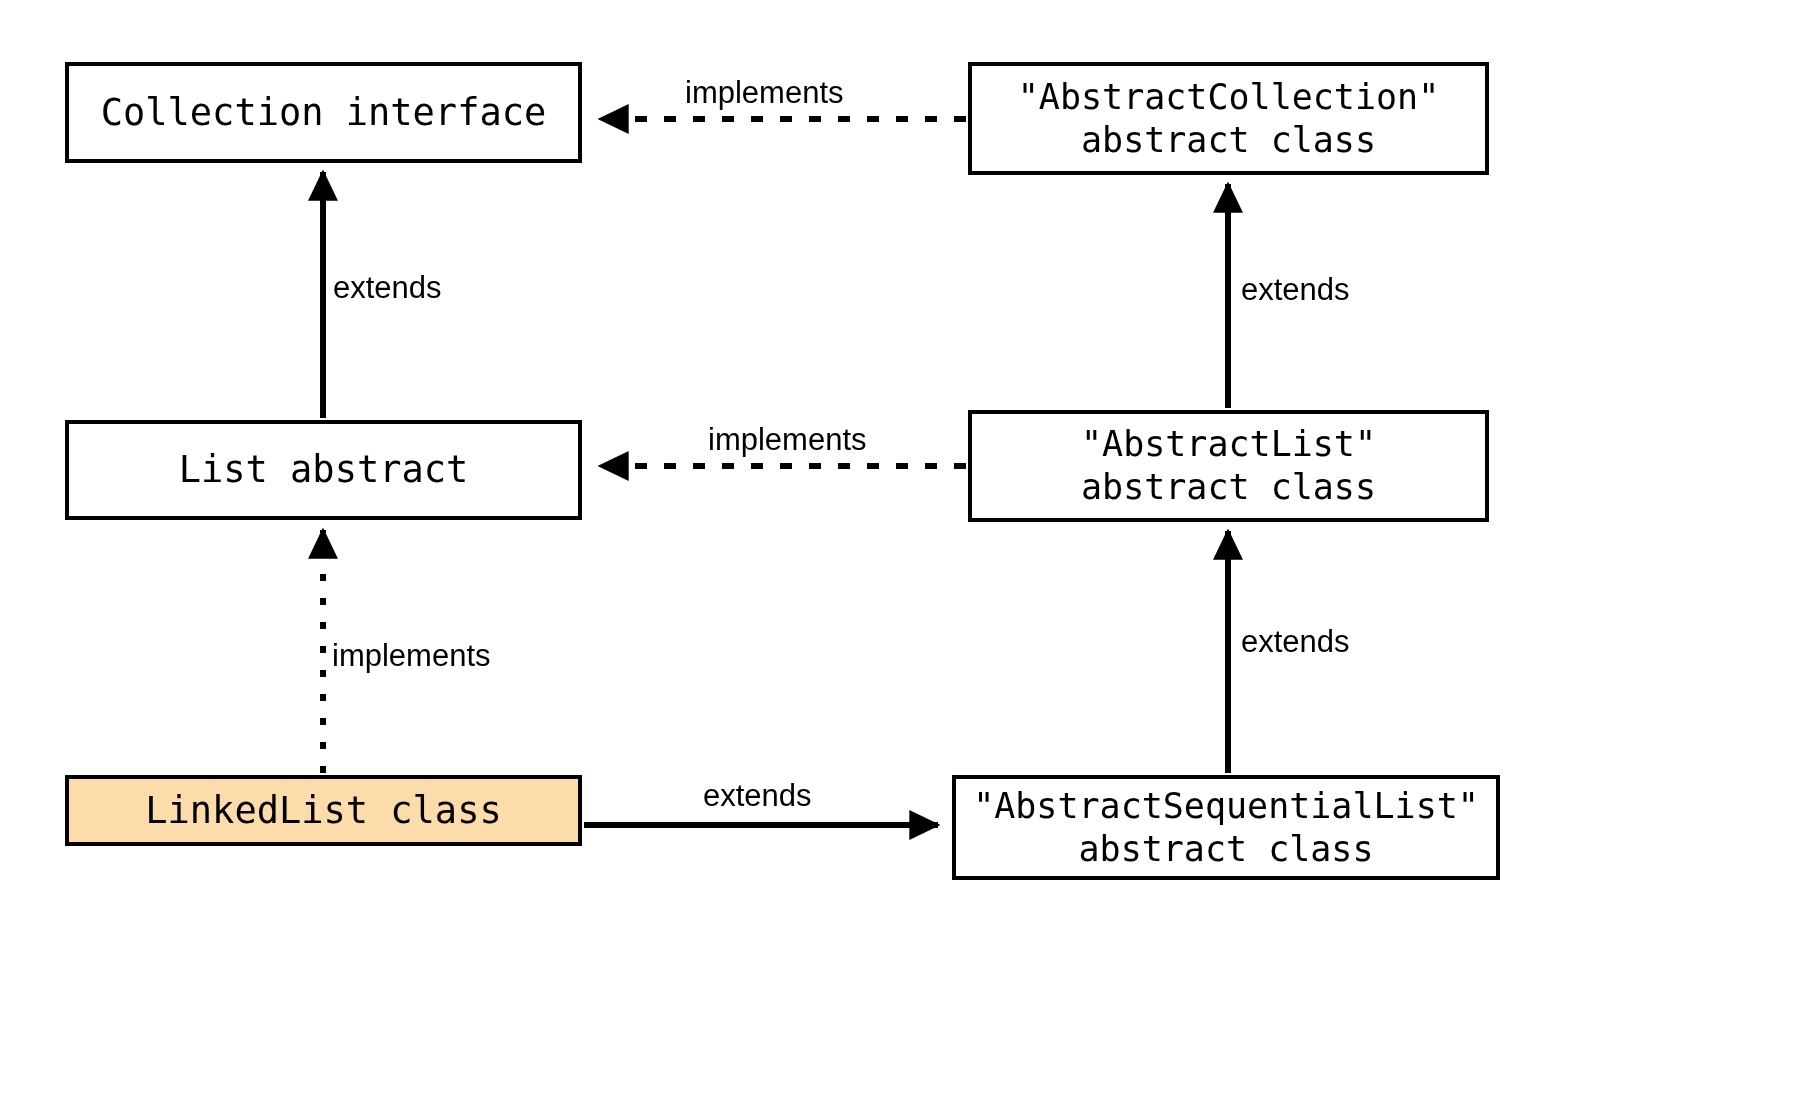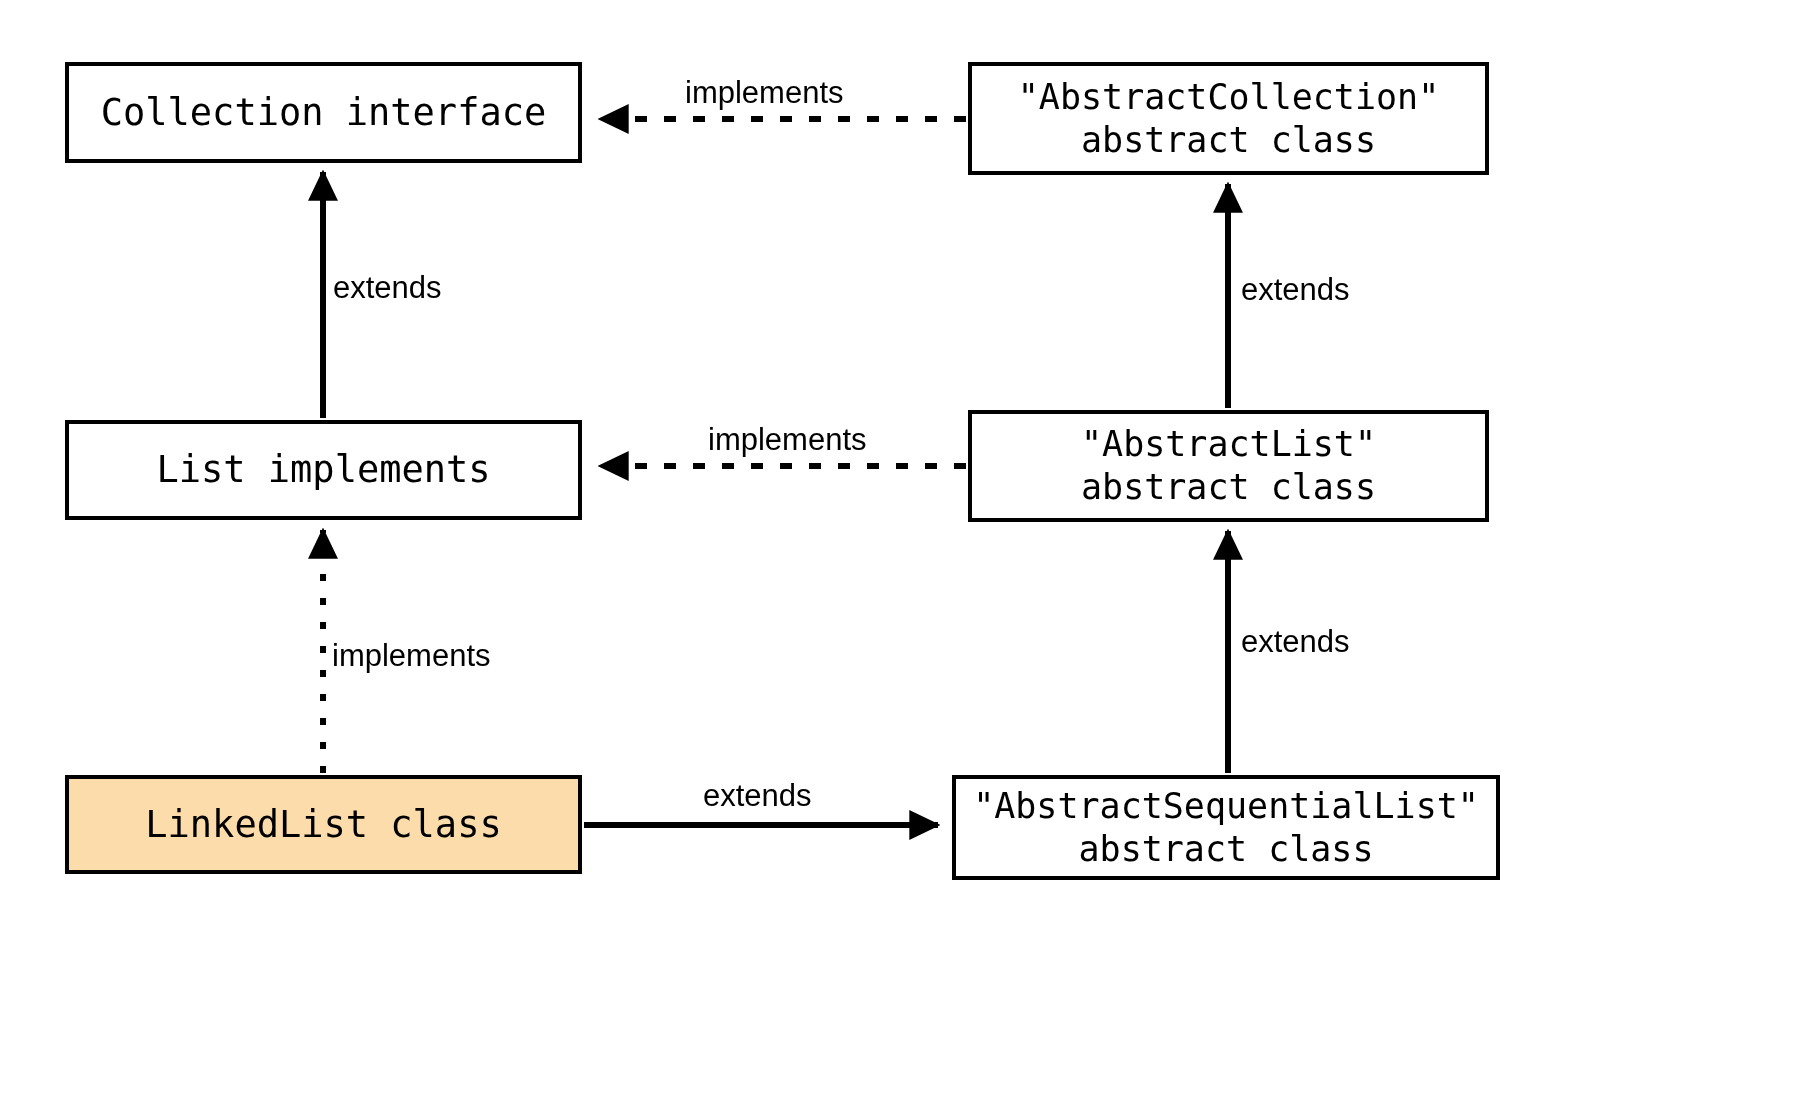--- a/index.html
+++ b/index.html
@@ -49,21 +49,21 @@
   
   #node-collection-interface {
     left: 65px;  top: 62px;  width: 517px;  height: 101px;
     font-size: 37px;
   }
   #node-list-interface {
     left: 65px;  top: 420px; width: 517px;  height: 100px;
     font-size: 37px;
   }
   #node-linkedlist-class {
-    left: 65px;  top: 775px; width: 517px;  height: 99px;
+    left: 65px;  top: 775px; width: 517px;  height: 71px;
     font-size: 37px;
   }
   #node-abstractcollection {
     left: 968px; top: 62px;  width: 521px;  height: 113px;
     font-size: 35px;
   }
   #node-abstractlist {
     left: 968px; top: 410px; width: 521px;  height: 112px;
     font-size: 35px;
   }
@@ -143,21 +143,21 @@
 
   <span class="edge-label" id="label-implements-bottom">implements</span>
 
   <span class="edge-label" id="label-extends-bottom">extends</span>
 
   <div class="node" id="node-collection-interface" style="background: rgb(255, 255, 255); align-items: center;">
     <span class="node-line">Collection interface</span>
   </div>
 
   <div class="node" id="node-list-interface" style="background: rgb(255, 255, 255);">
-    <span class="node-line">List implements</span>
+    <span class="node-line">List abstract</span>
   </div>
 
   <div class="node" id="node-linkedlist-class" style="background: rgb(252, 220, 170);">
     <span class="node-line">LinkedList class</span>
   </div>
 
   <div class="node" id="node-abstractcollection" style="background: rgb(255, 255, 255);">
     <span class="node-line">"AbstractCollection"</span>
     <span class="node-line">abstract class</span>
   </div>

